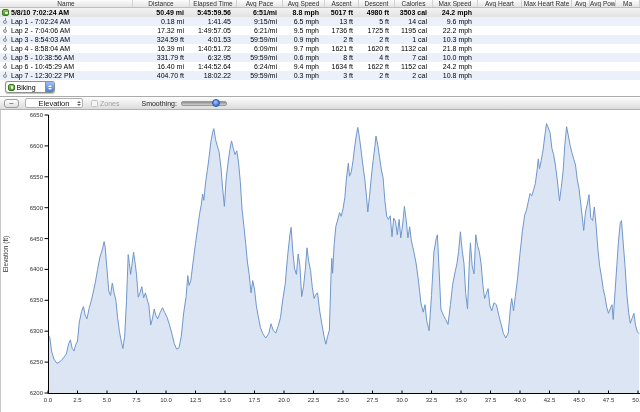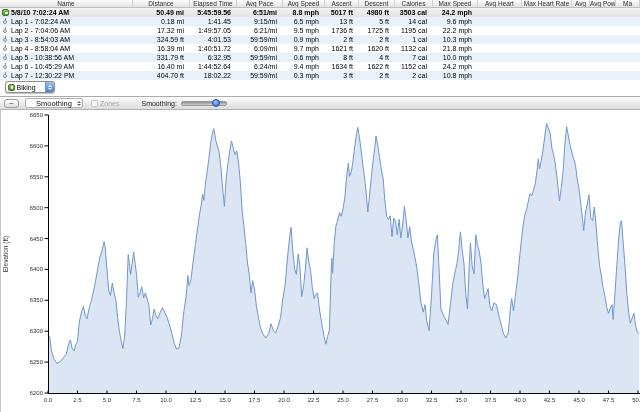--- a/index.html
+++ b/index.html
@@ -255,21 +255,21 @@
     <span class="tri-up"></span>
       <span class="tri-dn"></span>
   </span>
 </div>
 
 <div class="divider"></div>
 
 <div class="chart-header">
   <div class="collapse-btn">−</div>
   <div class="metric-popup">
-    <span class="lbl">Smoothing</span>
+    <span class="lbl">Elevation</span>
     <span class="metric-stepper">
       <span class="tri-up"></span>
         <span class="tri-dn"></span>
     </span>
   </div>
   <div class="zones-wrap">
     <span class="checkbox"></span>
     <span class="zones-label">Zones</span>
   </div>
   <span class="smoothing-label">Smoothing:</span>

